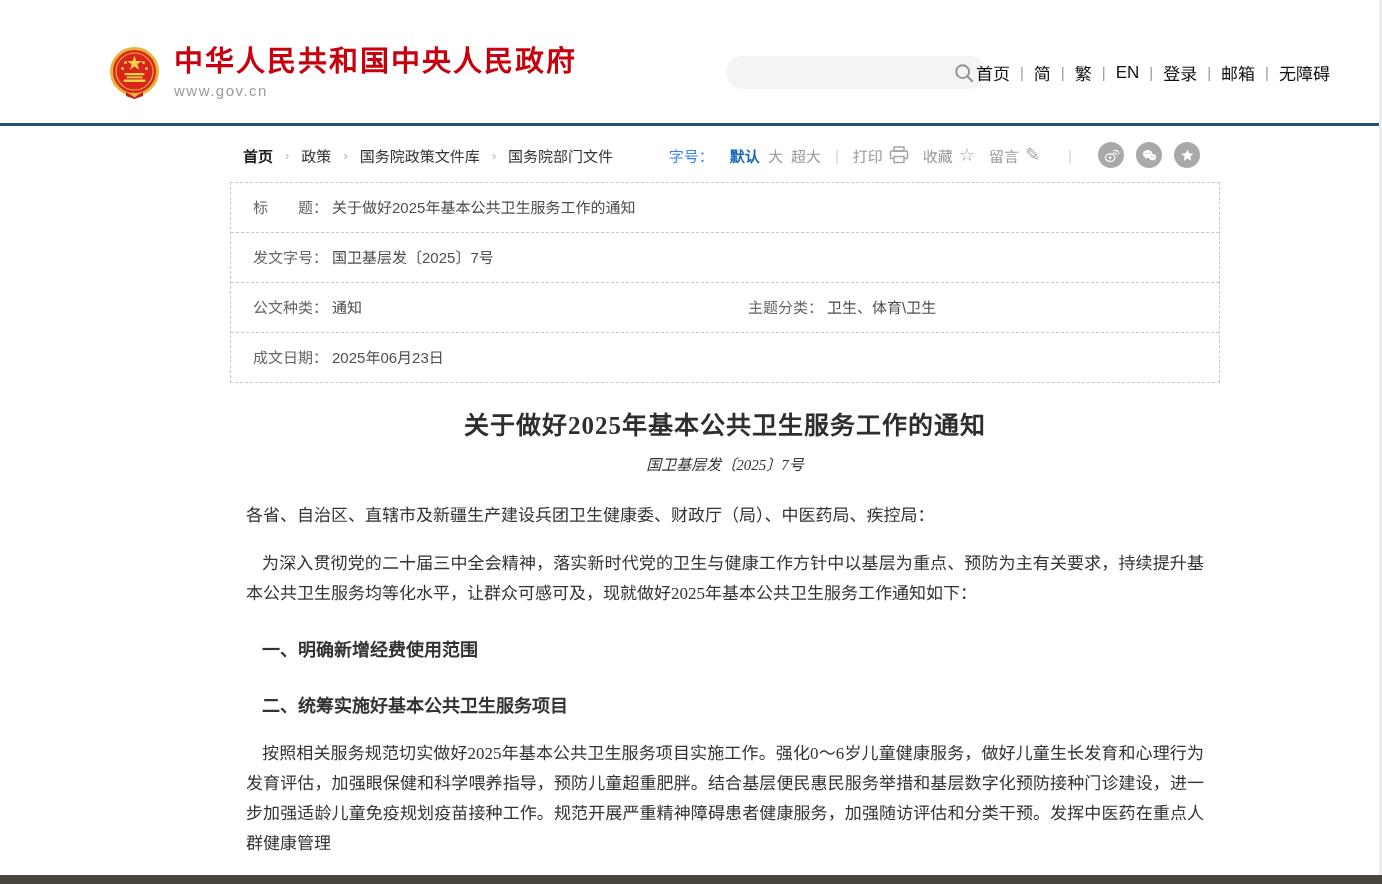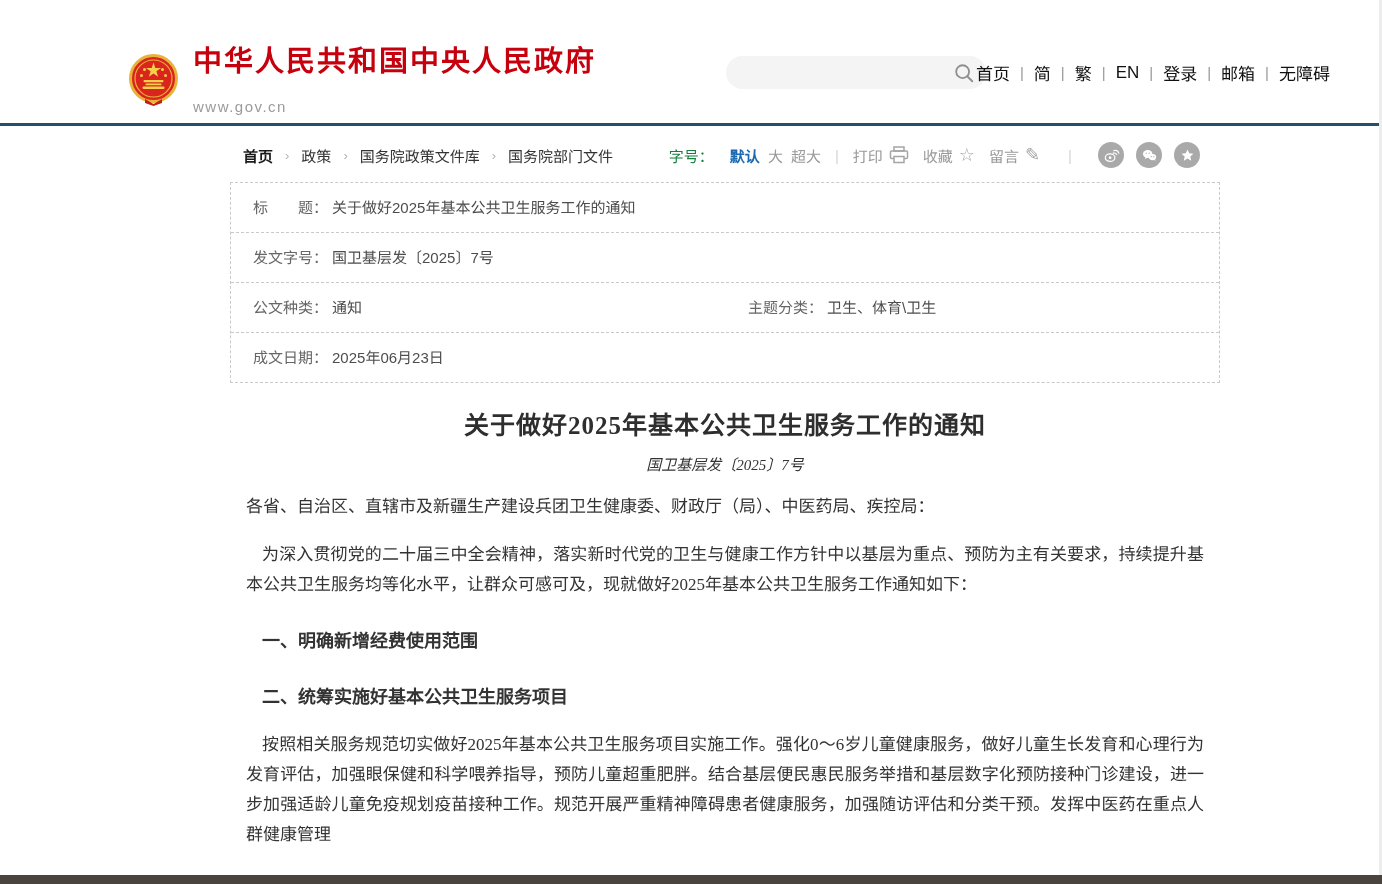--- a/index.html
+++ b/index.html
@@ -6,25 +6,25 @@
   html,body { background:#fff; }
   body {
     width:1382px; height:884px; position:relative; overflow:hidden;
     font-family:"Liberation Sans","DejaVu Sans",sans-serif; color:#333;
   }
   .top-hairline { position:absolute; top:0; left:0; width:100%; height:1px; background:#e7e7e7; }
   .corner-chip { position:absolute; top:0; left:0; width:11px; height:9px; background:#2e3d4f; }
 
   
   .header { position:relative; height:126px; border-bottom:3px solid #24506e; background:#fff; }
-  .logo-wrap { position:absolute; left:129px; top:44px; display:flex; align-items:center; cursor:pointer; }
+  .logo-wrap { position:absolute; left:110px; top:44px; display:flex; align-items:flex-end; cursor:pointer; }
   .emblem { width:49px; height:52px; }
   .site-text { margin-left:15px; }
   .site-title { font-size:29px; font-weight:bold; color:#c7000e; letter-spacing:2px; line-height:34px; }
-  .site-url { font-size:15px; color:#9b9b9b; letter-spacing:1.5px; margin-top:20px; }
+  .site-url { font-size:15px; color:#9b9b9b; letter-spacing:1.5px; margin-top:4px; }
 
   .search-box { position:absolute; left:726px; top:56px; width:260px; height:33px;
                 background:#f4f4f4; border-radius:17px; display:flex; align-items:center; }
   .search-input { flex:1; height:100%; border:none; outline:none; background:transparent;
                   padding:0 10px 0 18px; font-size:15px; color:#333; }
   .search-icon { width:22px; height:22px; margin-right:12px; cursor:pointer; flex:0 0 auto; }
 
   .top-nav { position:absolute; right:52px; top:60px; display:flex; align-items:center; font-size:17px; color:#111; }
   .top-nav .nav-item { cursor:pointer; white-space:nowrap; }
   .top-nav .pipe { color:#999; margin:0 10px; font-size:15px; }
@@ -33,21 +33,21 @@
   .main { width:990px; margin-left:230px; }
 
   .crumb-row { display:flex; justify-content:space-between; align-items:center;
                margin-top:16px; padding:0 20px 0 13px; height:26px; }
   .breadcrumb { display:flex; align-items:center; font-size:15px; color:#333; }
   .breadcrumb .crumb { cursor:pointer; }
   .breadcrumb .crumb.first { font-weight:bold; color:#1a1a1a; }
   .breadcrumb .sep { color:#b5b5b5; margin:0 12px; font-size:13px; }
 
   .tools { display:flex; align-items:center; font-size:15px; color:#999; }
-  .tools .fs-label { color:#15803d; }
+  .tools .fs-label { color:#3b82f6; }
   .tools .fs-opt { margin-left:8px; cursor:pointer; color:#999; }
   .tools .fs-opt.active { color:#1b6ab3; font-weight:bold;margin-left:16px; }
   .tools .bar { color:#d5d5d5; margin:0 14px; }
   .tools .tool-btn { display:flex; align-items:center; cursor:pointer; margin-right:14px; color:#999; }
   .tools .tool-btn:last-child { margin-right:0; }
   .tools .tool-btn .glyph { margin-left:6px; font-size:18px; line-height:1; color:#a5a5a5; }
   .tools .psvg { width:20px; height:18px; margin-left:6px; }
   .share { display:flex; align-items:center; }
   .share .circle { width:26px; height:26px; border-radius:50%; background:#a9a9a9;
                    display:flex; align-items:center; justify-content:center; margin-left:12px; cursor:pointer; }
@@ -64,21 +64,21 @@
   .meta-value { color:#4d4d4d; margin-left:4px; }
 
   
   .article { padding:0 16px; }
   .article-title { font-family:"Liberation Serif","DejaVu Serif",serif; font-size:25px; font-weight:bold;
                    color:#2e2e2e; text-align:center; margin-top:22px; letter-spacing:1px; }
   .doc-num { font-family:"Liberation Serif","DejaVu Serif",serif; font-style:italic; font-size:15px;
              color:#333; text-align:center; margin-top:12px; }
   .para { font-family:"Liberation Serif","DejaVu Serif",serif; font-size:17px; line-height:30px;
           color:#333; margin-top:18px; text-indent:16px; text-align:justify; }
-  .para.salutation { text-indent:0; margin-top:18px; }
+  .para.salutation { text-indent:0; margin-top:27px; }
   .sec-head { font-size:18px; font-weight:bold; color:#333; margin-top:26px; text-indent:16px; line-height:30px; }
 
   .footer-bar { position:absolute; left:0; bottom:0; width:100%; height:9px; background:#4a443e; }
   .scroll-strip { position:absolute; right:0; top:0; width:3px; height:100%; background:#ededed; }
 </style>
 </head>
 <body>
 
 <div class="top-hairline"></div>
 <div class="corner-chip"></div>

